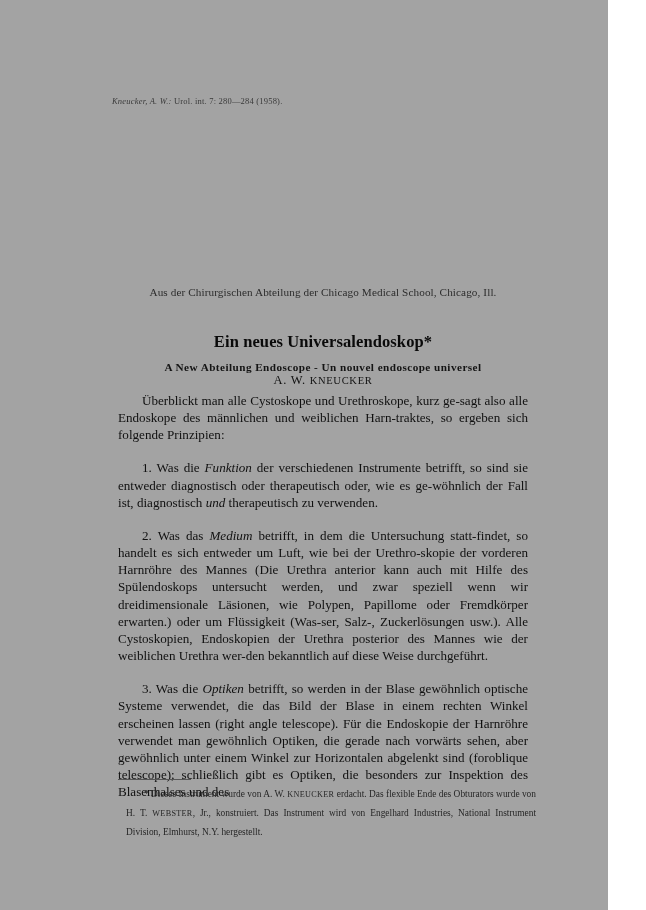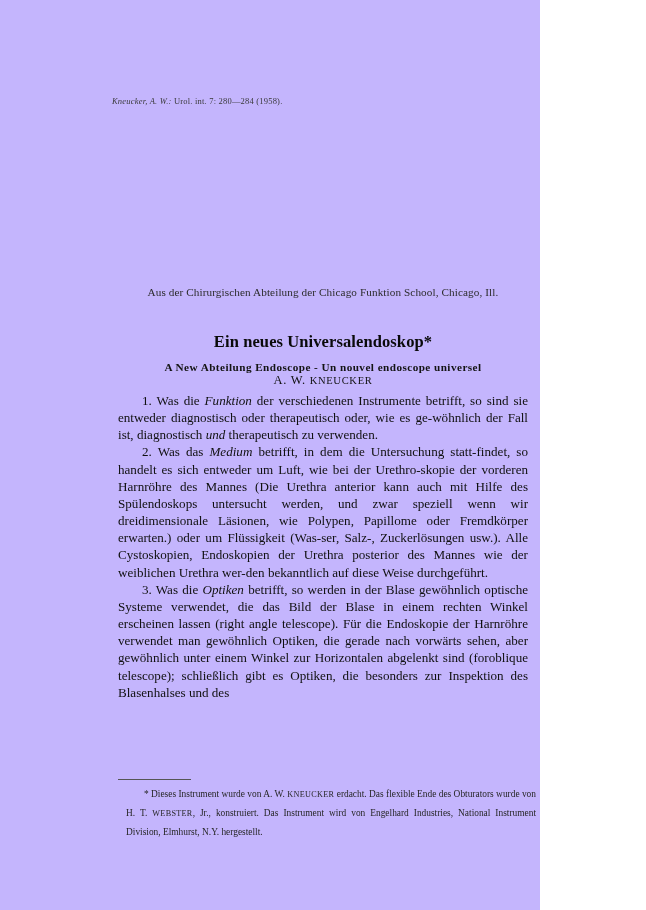--- a/index.html
+++ b/index.html
@@ -2,23 +2,23 @@
 <html><head>
 <meta charset="utf-8">
 <style>
   html, body {
     margin: 0;
     padding: 0;
     background: #ffffff;
   }
   .page {
     position: relative;
-    width: 540px;
+    width: 608px;
     height: 910px;
-    background: #c4b5fd;
+    background: #a3a3a3;
     overflow: hidden;
     font-family: "Liberation Serif", "DejaVu Serif", serif;
     color: #101010;
   }
 
   
   .running-head {
     position: absolute;
     left: 112px;
     top: 96px;
@@ -86,21 +86,21 @@
     line-height: 17.15px;
     text-align: justify;
     color: #101010;
     hyphens: manual;
   }
   .body-text p {
     margin: 0;
     text-indent: 24px;
   }
   .body-text p + p {
-    margin-top: 0px;
+    margin-top: 16px;
   }
   .body-text i {
     font-style: italic;
   }
 
   
   .footnote-rule {
     position: absolute;
     left: 118px;
     top: 779px;
@@ -130,29 +130,30 @@
 </style>
 </head>
 <body>
 
 <div class="page">
 
   <div class="running-head">
     <i>Kneucker, A. W.:</i><span class="rh-rest"> Urol. int. 7: 280—284 (1958).</span>
   </div>
 
-  <div class="affiliation">Aus der Chirurgischen Abteilung der Chicago Funktion School, Chicago, Ill.</div>
+  <div class="affiliation">Aus der Chirurgischen Abteilung der Chicago Medical School, Chicago, Ill.</div>
 
   <div class="title-block">
     <div class="main-title">Ein neues Universalendoskop*</div>
     <div class="sub-title">A New Abteilung Endoscope - Un nouvel endoscope universel</div>
     <div class="author"><span>A. W. </span><span class="sc">KNEUCKER</span></div>
   </div>
 
   <div class="body-text">
+    <p><span>Überblickt man alle Cystoskope und Urethroskope, kurz ge-sagt also alle Endoskope des männlichen und weiblichen Harn-traktes, so ergeben sich folgende Prinzipien:</span></p>
     <p><span>1. Was die </span><i>Funktion</i><span> der verschiedenen Instrumente betrifft, so sind sie entweder diagnostisch oder therapeutisch oder, wie es ge-wöhnlich der Fall ist, diagnostisch </span><i>und</i><span> therapeutisch zu verwenden.</span></p>
     <p><span>2. Was das </span><i>Medium</i><span> betrifft, in dem die Untersuchung statt-findet, so handelt es sich entweder um Luft, wie bei der Urethro-skopie der vorderen Harnröhre des Mannes (Die Urethra anterior kann auch mit Hilfe des Spülendoskops untersucht werden, und zwar speziell wenn wir dreidimensionale Läsionen, wie Polypen, Papillome oder Fremdkörper erwarten.) oder um Flüssigkeit (Was-ser, Salz-, Zuckerlösungen usw.). Alle Cystoskopien, Endoskopien der Urethra posterior des Mannes wie der weiblichen Urethra wer-den bekanntlich auf diese Weise durchgeführt.</span></p>
     <p><span>3. Was die </span><i>Optiken</i><span> betrifft, so werden in der Blase gewöhnlich optische Systeme verwendet, die das Bild der Blase in einem rechten Winkel erscheinen lassen (right angle telescope). Für die Endoskopie der Harnröhre verwendet man gewöhnlich Optiken, die gerade nach vorwärts sehen, aber gewöhnlich unter einem Winkel zur Horizontalen abgelenkt sind (foroblique telescope); schließlich gibt es Optiken, die besonders zur Inspektion des Blasenhalses und des</span></p>
   </div>
 
   <div class="footnote-rule"></div>
 
   <div class="footnote">
     <p><span>* Dieses Instrument wurde von A. W. </span><span class="sc">KNEUCKER</span><span> erdacht. Das flexible Ende des Obturators wurde von H. T. </span><span class="sc">WEBSTER</span><span>, Jr., konstruiert. Das Instrument wird von Engelhard Industries, National Instrument Division, Elmhurst, N.Y. hergestellt.</span></p>
   </div>

